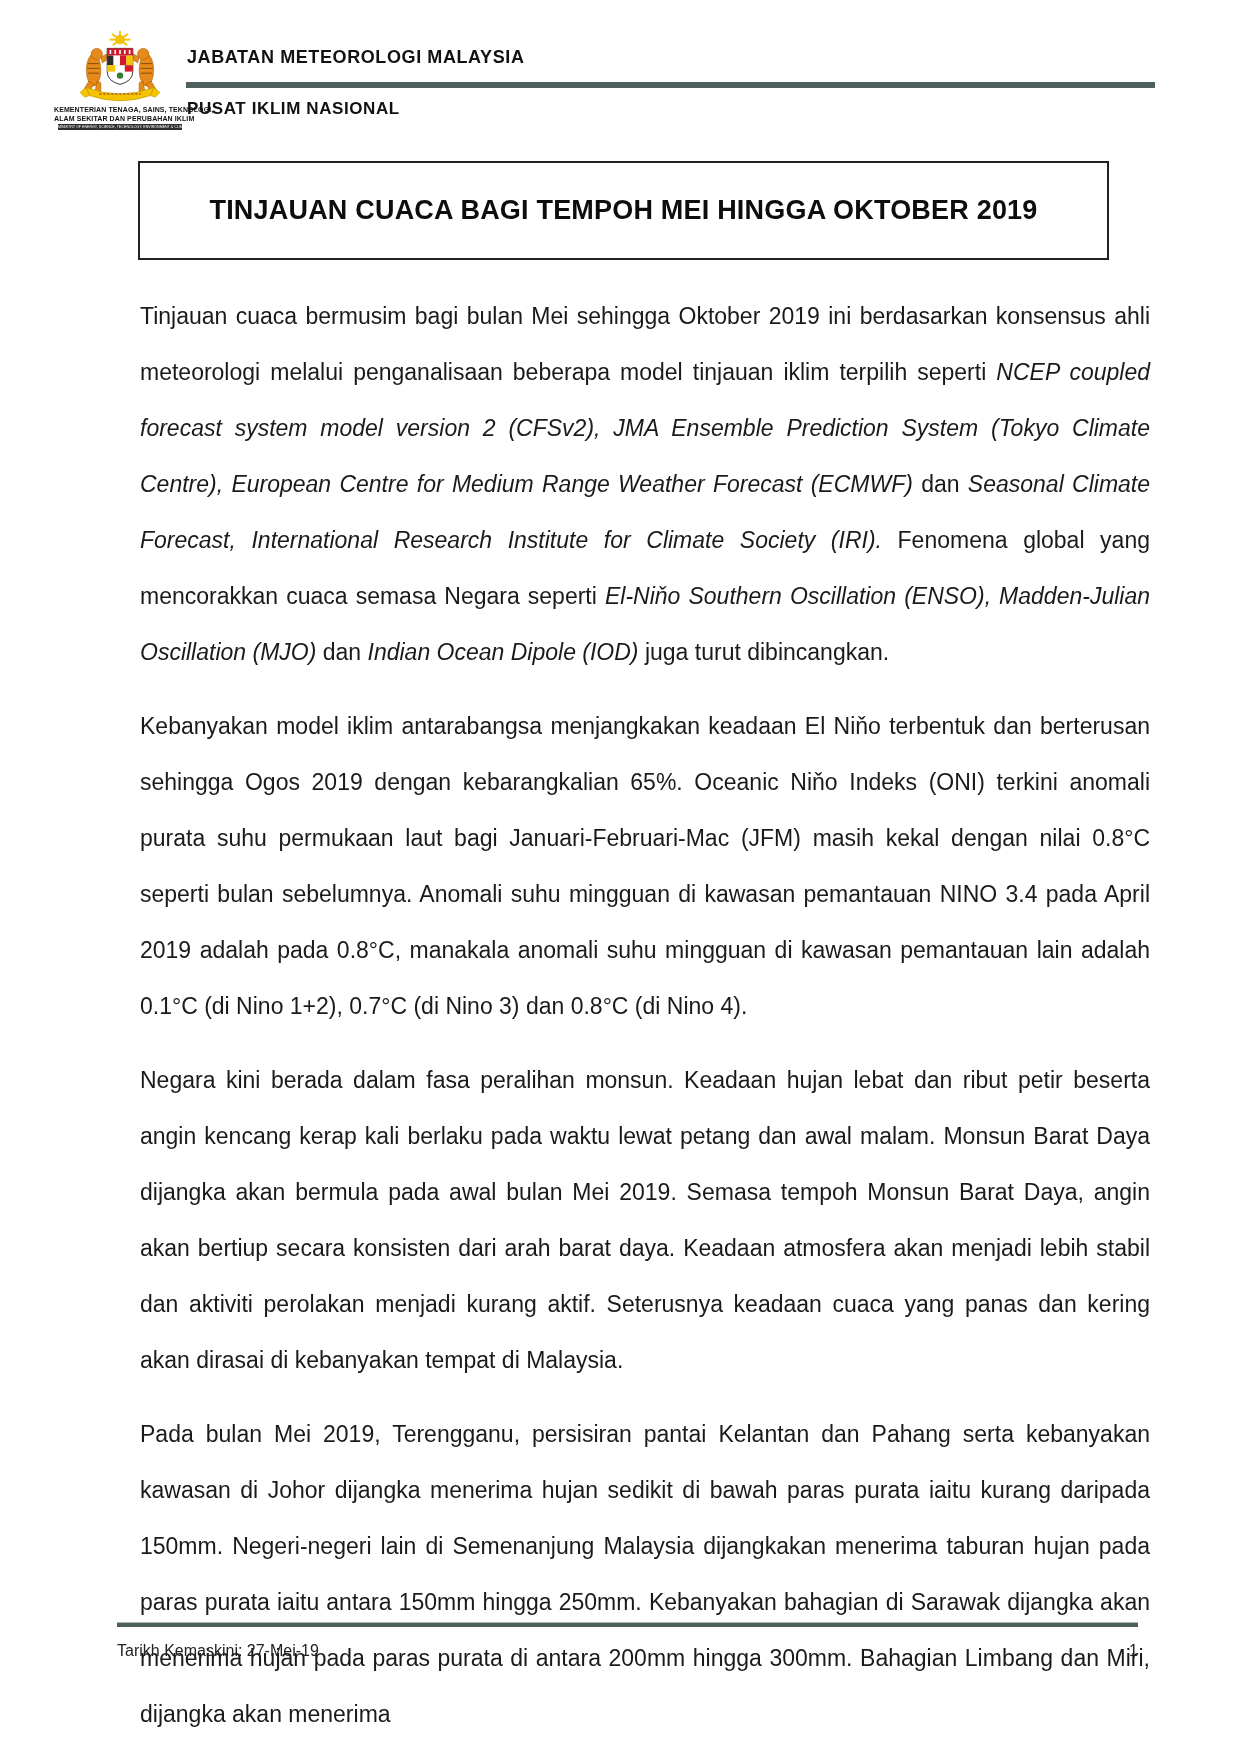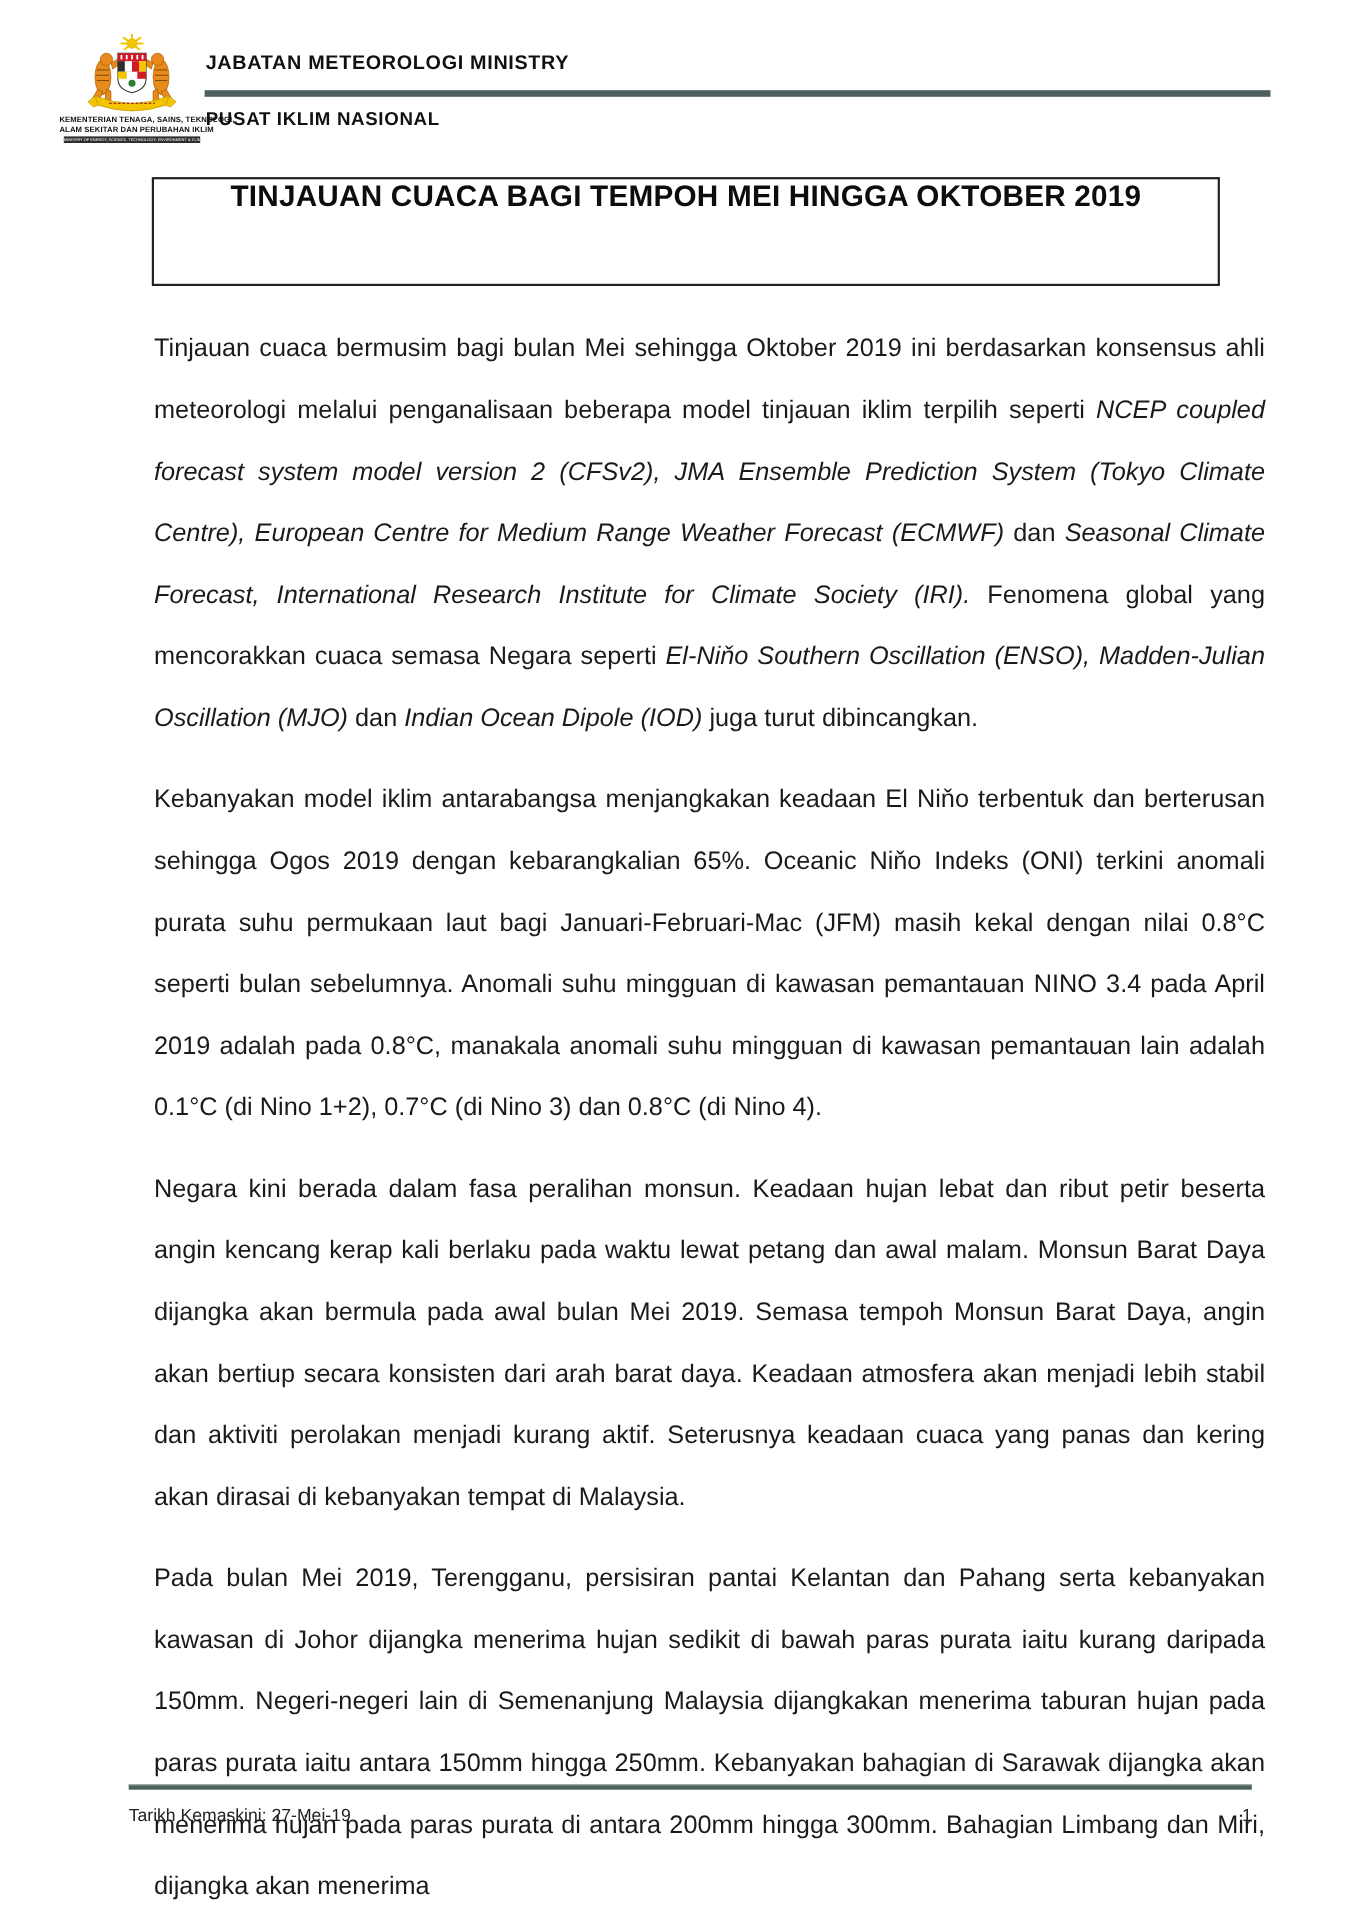--- a/index.html
+++ b/index.html
@@ -62,20 +62,21 @@
     color: #111;
   }
 
   
   .title-box {
     position: absolute;
     left: 138px; top: 161px;
     width: 967px; height: 95px;
     border: 2px solid #222222;
     display: flex;
+    align-items: center;
     justify-content: center;
     text-align: center;
   }
   .title-text {
     font-size: 27px;
     font-weight: bold;
     letter-spacing: 0.2px;
     color: #0d0d0d;
   }
 
@@ -160,21 +161,21 @@
       <path d="M18,72 L10,78 L16,84 L22,82 Z" fill="#f5c400" stroke="#c79f00" stroke-width="0.8"></path>
       <path d="M102,72 L110,78 L104,84 L98,82 Z" fill="#f5c400" stroke="#c79f00" stroke-width="0.8"></path>
       <path d="M18,72 Q60,88 102,72 L98,82 Q60,95 22,82 Z" fill="#f5c400" stroke="#c79f00" stroke-width="1"></path>
       <path d="M34,80 h52" stroke="#a03020" stroke-width="1.4" stroke-dasharray="3,2" fill="none"></path>
     </svg>
     <div class="ministry-line">KEMENTERIAN TENAGA, SAINS, TEKNOLOGI,</div>
     <div class="ministry-line">ALAM SEKITAR DAN PERUBAHAN IKLIM</div>
     <div class="ministry-en">MINISTRY OF ENERGY, SCIENCE, TECHNOLOGY, ENVIRONMENT &amp; CLIMATE CHANGE</div>
   </div>
 
-  <div class="dept-name">JABATAN METEOROLOGI MINISTRY</div>
+  <div class="dept-name">JABATAN METEOROLOGI MALAYSIA</div>
   <div class="header-rule" style="background: rgb(78, 96, 93);"></div>
   <div class="center-name">PUSAT IKLIM NASIONAL</div>
 
   <div class="title-box">
     <span class="title-text">TINJAUAN CUACA BAGI TEMPOH MEI HINGGA OKTOBER 2019</span>
   </div>
 
   <div class="doc-body">
       <p class="para"><span>Tinjauan cuaca bermusim bagi bulan Mei sehingga Oktober 2019 ini berdasarkan konsensus ahli meteorologi melalui penganalisaan beberapa model tinjauan iklim terpilih seperti </span><span class="it">NCEP coupled forecast system model version 2 (CFSv2), JMA Ensemble Prediction System (Tokyo Climate Centre), European Centre for Medium Range Weather Forecast (ECMWF)</span><span> dan </span><span class="it">Seasonal Climate Forecast, International Research Institute for Climate Society (IRI).</span><span> Fenomena global yang mencorakkan cuaca semasa Negara seperti </span><span class="it">El-Niňo Southern Oscillation (ENSO), Madden-Julian Oscillation (MJO)</span><span> dan </span><span class="it">Indian Ocean Dipole (IOD)</span><span> juga turut dibincangkan.</span></p>
       <p class="para"><span>Kebanyakan model iklim antarabangsa menjangkakan keadaan El Niňo terbentuk dan berterusan sehingga Ogos 2019 dengan kebarangkalian 65%. Oceanic Niňo Indeks (ONI) terkini anomali purata suhu permukaan laut bagi Januari-Februari-Mac (JFM) masih kekal dengan nilai 0.8°C seperti bulan sebelumnya. Anomali suhu mingguan di kawasan pemantauan NINO 3.4 pada April 2019 adalah pada 0.8°C, manakala anomali suhu mingguan di kawasan pemantauan lain adalah 0.1°C (di Nino 1+2), 0.7°C (di Nino 3) dan 0.8°C (di Nino 4).</span></p>

